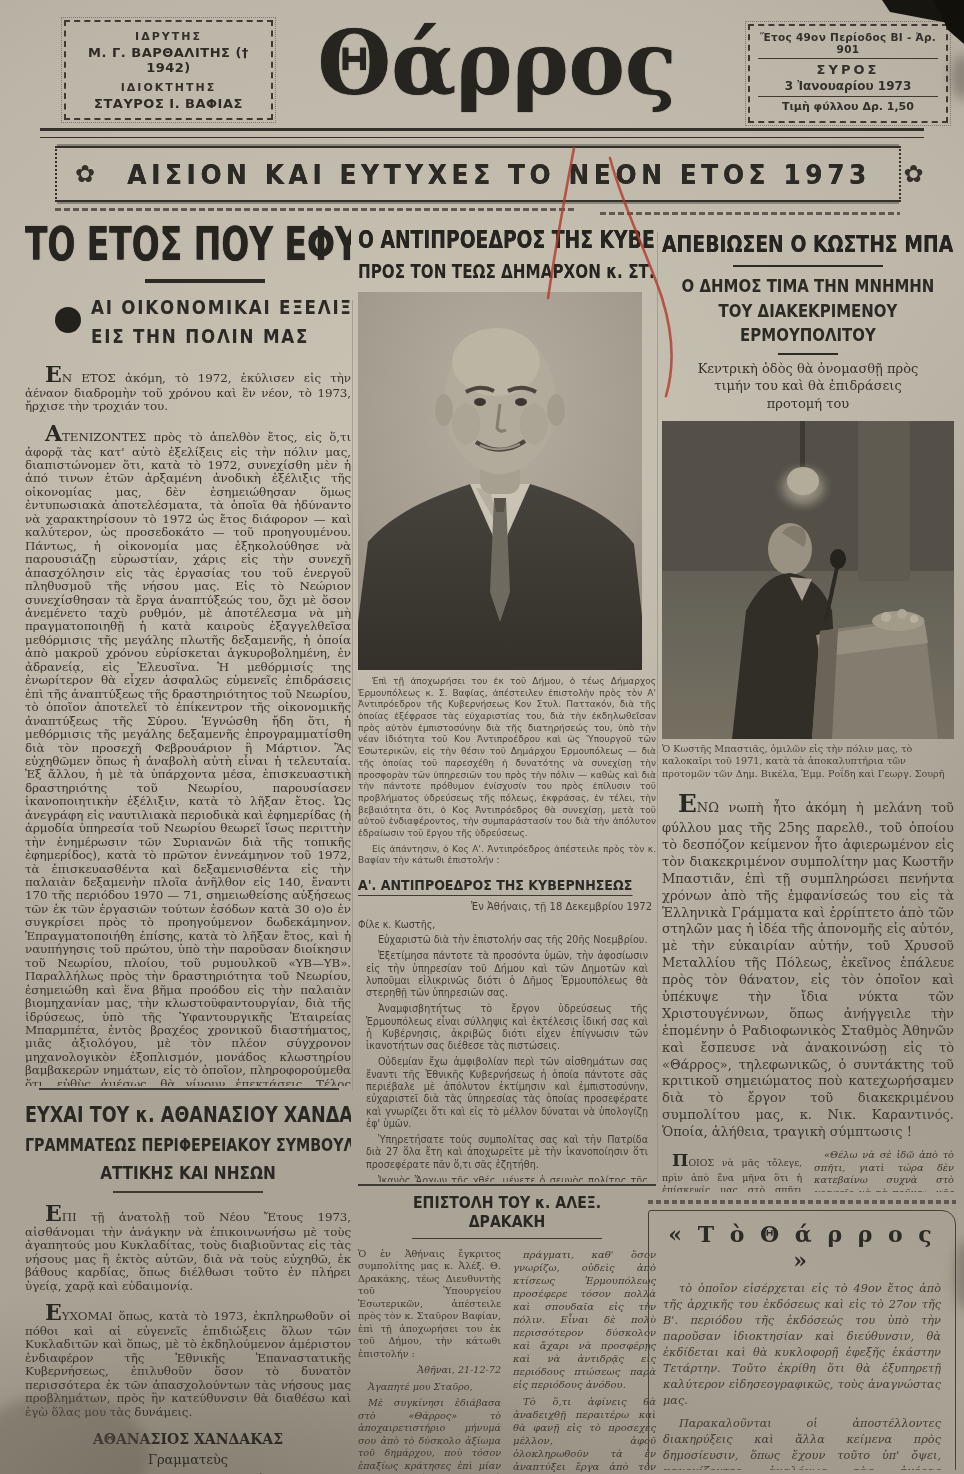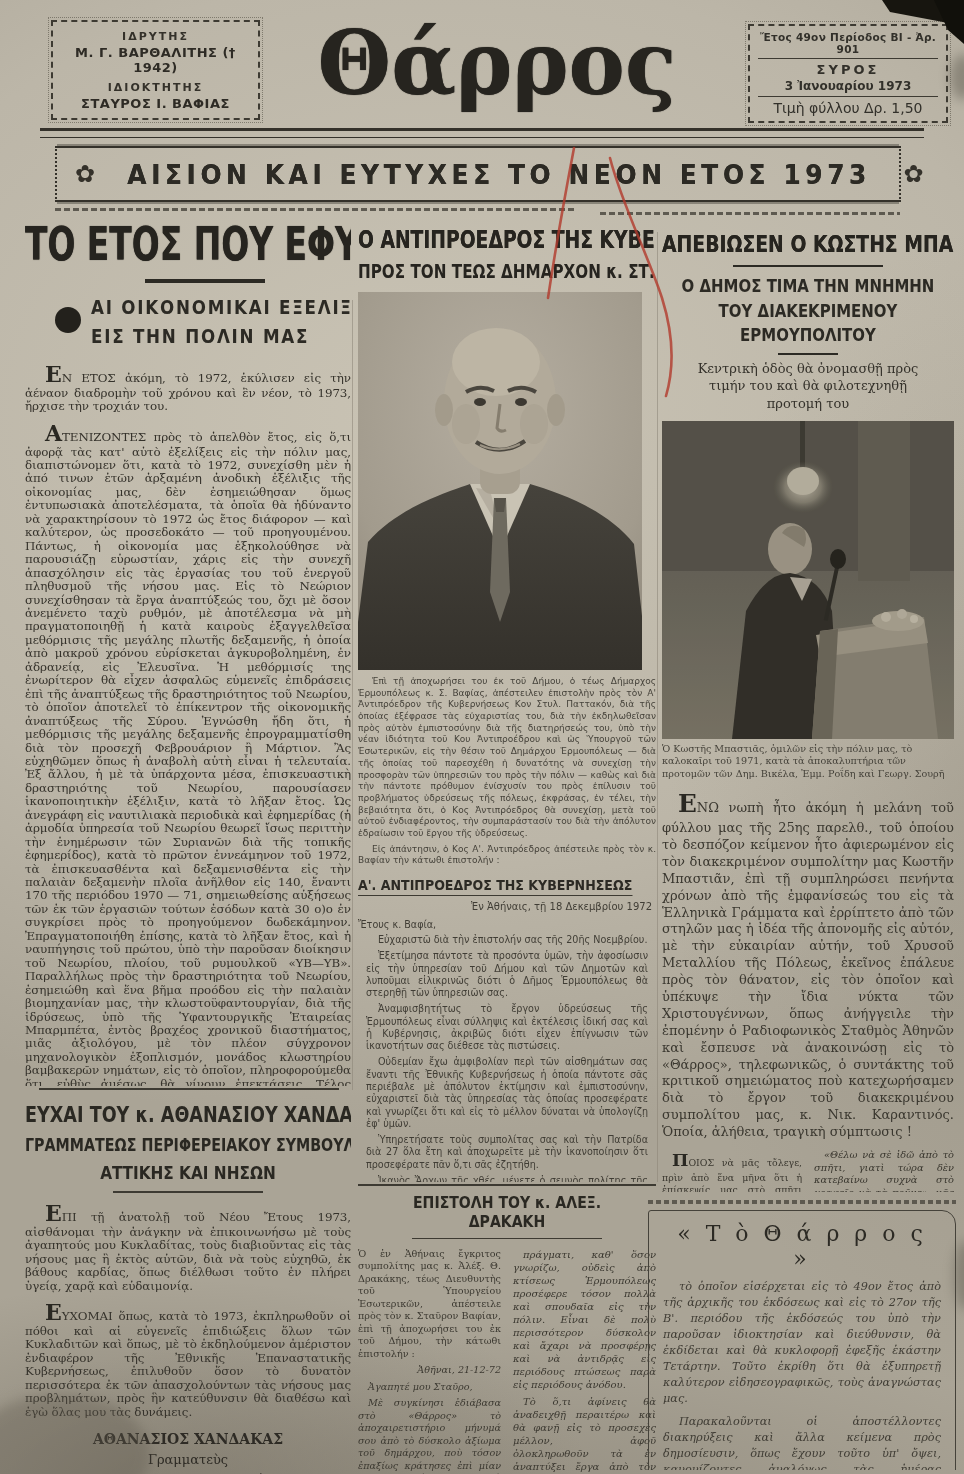--- a/index.html
+++ b/index.html
@@ -19,28 +19,28 @@
   }
   
   .mh-box{
     position:absolute;
     border:2px dashed #3d3a32;
     outline:1px dotted #55514595;
     outline-offset:2px;
     text-align:center;
     font-family:"DejaVu Sans", sans-serif;
   }
-  .mh-left{left:51px;top:20px;width:205px;height:88px;padding-top:8px;}
+  .mh-left{left:64px;top:20px;width:205px;height:88px;padding-top:8px;}
   .mh-left .lbl{font-size:11px;letter-spacing:2px;font-weight:bold;color:#34312a;}
   .mh-left .nm{font-size:13px;font-weight:bold;letter-spacing:.5px;margin:2px 0 6px;color:#2e2b25;}
   .mh-right{left:748px;top:24px;width:196px;height:90px;padding-top:5px;}
   .mh-right .row1{font-size:10.5px;font-weight:bold;letter-spacing:.3px;}
   .mh-right .city{font-size:13px;font-weight:bold;letter-spacing:3px;margin-top:3px;}
   .mh-right .date{font-size:12px;font-weight:bold;margin-top:2px;}
-  .mh-right .price{font-size:14px;font-weight:normal;margin-top:3px;}
+  .mh-right .price{font-size:11px;font-weight:bold;margin-top:3px;}
   .mh-rule{height:1px;background:#3d3a32;margin:3px 8px;}
   .paper-title{
     position:absolute;left:262px;top:8px;width:470px;height:120px;
     text-align:center;
     font-family:"DejaVu Serif", serif;
     font-weight:bold;font-size:88px;line-height:110px;
     color:#26241f;
     transform:scaleX(.96);
     text-shadow:0 0 1px #26241f;
   }
@@ -126,21 +126,21 @@
   .caption-r{font-size:9.6px;line-height:1.3;text-align:left;color:#45423a;margin-top:4px;}
   .body-r{font-size:13px;line-height:1.3;text-align:justify;color:#3a372f;margin-top:8px;}
   .body-r p{margin:0;text-indent:16px;}
   .body-r p.lede::first-letter{font-size:190%;}
   .cols-r{display:flex;gap:12px;margin-top:8px;}
   .cols-r .c{flex:1;font-size:9.4px;line-height:1.3;text-align:justify;color:#3a372f;}
   .cols-r .c p{margin:0;text-indent:10px;}
   .cols-r .c2{font-style:italic;font-size:9.8px;}
   .wavy-sep{height:4px;background:repeating-linear-gradient(90deg,#3d3a32 0 5px,transparent 5px 8px);opacity:.7;margin:6px 0;}
   .notice-box{border:1.6px solid #45423a;border-radius:3px 14px 10px 3px;padding:10px 14px 12px;position:relative;}
-  .notice-title{font-family:"DejaVu Serif", serif;font-weight:normal;font-size:22px;letter-spacing:4px;
+  .notice-title{font-family:"DejaVu Serif", serif;font-weight:bold;font-size:22px;letter-spacing:4px;
     text-align:center;color:#2c2a24;margin-bottom:8px;}
   .notice-body{font-style:italic;font-size:11.3px;line-height:1.42;text-align:justify;color:#403d35;}
   .notice-body p{margin:0 0 7px;text-indent:16px;}
   
   .ph{display:block;}
   
   .overlay{position:absolute;left:0;top:0;pointer-events:none;}
   .corner-tape{position:absolute;right:0;top:0;}
   .smudge{position:absolute;border-radius:50%;filter:blur(6px);}
 </style>
@@ -270,21 +270,21 @@
 
     <div class="lead-m">
       <p>Ἐπὶ τῇ ἀποχωρήσει του ἐκ τοῦ Δήμου, ὁ τέως Δήμαρχος Ἑρμουπόλεως κ. Σ. Βαφίας, ἀπέστειλεν ἐπιστολὴν πρὸς τὸν Α' Ἀντιπρόεδρον τῆς Κυβερνήσεως Κον Στυλ. Παττακόν, διὰ τῆς ὁποίας ἐξέφρασε τὰς εὐχαριστίας του, διὰ τὴν ἐκδηλωθεῖσαν πρὸς αὐτὸν ἐμπιστοσύνην διὰ τῆς διατηρήσεώς του, ὑπὸ τὴν νέαν ἰδιότητα τοῦ Κου Ἀντιπροέδρου καὶ ὡς Ὑπουργοῦ τῶν Ἐσωτερικῶν, εἰς τὴν θέσιν τοῦ Δημάρχου Ἑρμουπόλεως — διὰ τῆς ὁποίας τοῦ παρεσχέθη ἡ δυνατότης νὰ συνεχίσῃ τὴν προσφορὰν τῶν ὑπηρεσιῶν του πρὸς τὴν πόλιν — καθὼς καὶ διὰ τὴν πάντοτε πρόθυμον ἐνίσχυσίν του πρὸς ἐπίλυσιν τοῦ προβλήματος ὑδρεύσεως τῆς πόλεως, ἐκφράσας, ἐν τέλει, τὴν βεβαιότητα ὅτι, ὁ Κος Ἀντιπρόεδρος θὰ συνεχίσῃ, μετὰ τοῦ αὐτοῦ ἐνδιαφέροντος, τὴν συμπαράστασίν του διὰ τὴν ἀπόλυτον ἑδραίωσιν τοῦ ἔργου τῆς ὑδρεύσεως.</p>
       <p>Εἰς ἀπάντησιν, ὁ Κος Α'. Ἀντιπρόεδρος ἀπέστειλε πρὸς τὸν κ. Βαφίαν τὴν κάτωθι ἐπιστολήν :</p>
     </div>
 
     <div class="letter-head">Α'. ΑΝΤΙΠΡΟΕΔΡΟΣ ΤΗΣ ΚΥΒΕΡΝΗΣΕΩΣ</div>
 
     <div class="letter-m">
       <div class="dateline">Ἐν Ἀθήναις, τῇ 18 Δεκεμβρίου 1972</div>
-      <div class="salut">Ἔτους κ. Βαφία,</div>
+      <div class="salut">Φίλε κ. Κωστῆς,</div>
       <p>Εὐχαριστῶ διὰ τὴν ἐπιστολήν σας τῆς 20ῆς Νοεμβρίου.</p>
       <p>Ἐξετίμησα πάντοτε τὰ προσόντα ὑμῶν, τὴν ἀφοσίωσιν εἰς τὴν ὑπηρεσίαν τοῦ Δήμου καὶ τῶν Δημοτῶν καὶ λυποῦμαι εἰλικρινῶς διότι ὁ Δῆμος Ἑρμουπόλεως θὰ στερηθῇ τῶν ὑπηρεσιῶν σας.</p>
       <p>Ἀναμφισβητήτως τὸ ἔργον ὑδρεύσεως τῆς Ἑρμουπόλεως εἶναι σύλληψις καὶ ἐκτέλεσις ἰδική σας καὶ ἡ Κυβέρνησις, ἀκριβῶς διότι εἶχεν ἐπίγνωσιν τῶν ἱκανοτήτων σας διέθεσε τὰς πιστώσεις.</p>
       <p>Οὐδεμίαν ἔχω ἀμφιβολίαν περὶ τῶν αἰσθημάτων σας ἔναντι τῆς Ἐθνικῆς Κυβερνήσεως ἡ ὁποία πάντοτε σᾶς περιέβαλε μὲ ἀπόλυτον ἐκτίμησιν καὶ ἐμπιστοσύνην, εὐχαριστεῖ διὰ τὰς ὑπηρεσίας τὰς ὁποίας προσεφέρατε καὶ γνωρίζει ὅτι καὶ εἰς τὸ μέλλον δύναται νὰ ὑπολογίζῃ ἐφ' ὑμῶν.</p>
       <p>Ὑπηρετήσατε τοὺς συμπολίτας σας καὶ τὴν Πατρίδα διὰ 27 ὅλα ἔτη καὶ ἀποχωρεῖτε μὲ τὴν ἱκανοποίησιν ὅτι προσεφέρατε πᾶν ὅ,τι σᾶς ἐζητήθη.</p>
       <p>Ἱκανὸς Ἄρχων τῆς χθές, μένετε ὁ σεμνὸς πολίτης τῆς σήμερον.</p>
     </div>
     
   </div>
 
@@ -308,21 +308,21 @@
   </div>
 
   <div class="colblock" style="left:662px;top:230px;width:292px;height:962px;">
     <div class="hl-right">ΑΠΕΒΙΩΣΕΝ Ο ΚΩΣΤΗΣ ΜΠΑΣΤΙΑΣ</div>
     <div class="hl-right-rule"></div>
     <div class="sub-right">
       <div>Ο ΔΗΜΟΣ ΤΙΜΑ ΤΗΝ ΜΝΗΜΗΝ</div>
       <div>ΤΟΥ ΔΙΑΚΕΚΡΙΜΕΝΟΥ ΕΡΜΟΥΠΟΛΙΤΟΥ</div>
     </div>
     <div class="sub-right-rule"></div>
-    <div class="deck-right">Κεντρικὴ ὁδὸς θὰ ὀνομασθῇ πρὸς τιμήν του καὶ θὰ φιλοτεχνηθῇ προτομή του</div>
+    <div class="deck-right">Κεντρικὴ ὁδὸς θὰ ὀνομασθῇ πρὸς τιμήν του καὶ θὰ ἐπιδράσεις προτομή του</div>
 
     <svg class="ph" width="292" height="318" viewBox="0 0 292 318" role="img">
       <defs>
         <linearGradient id="dbg" x1="0" y1="0" x2="0" y2="1">
           <stop offset="0%" stop-color="#5a564c"></stop>
             <stop offset="55%" stop-color="#6b675c"></stop>
             <stop offset="100%" stop-color="#7d7768"></stop>
         </linearGradient>
         <radialGradient id="lamp" cx="50%" cy="50%" r="50%">
           <stop offset="0%" stop-color="#cfc8b6"></stop>

